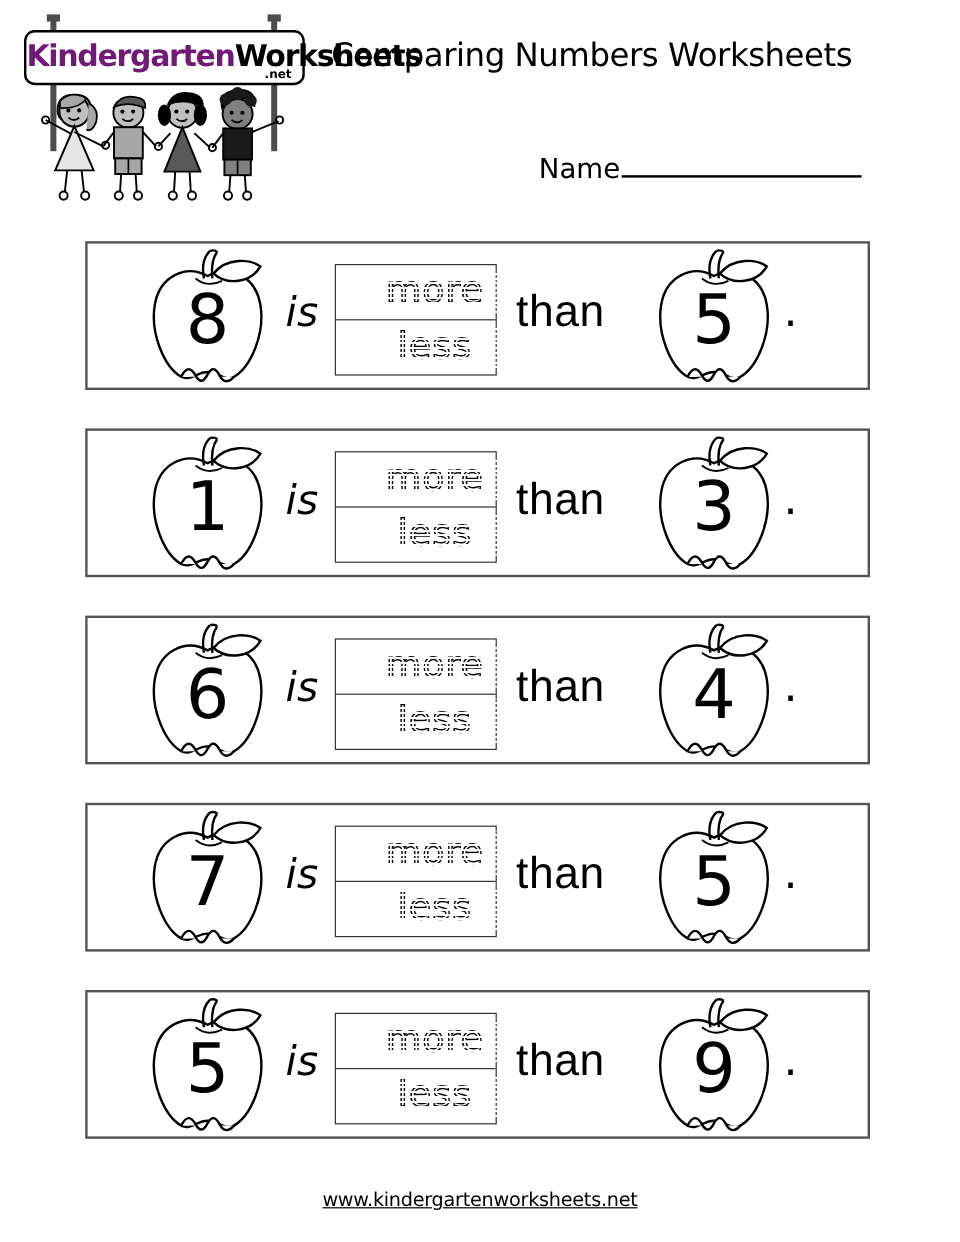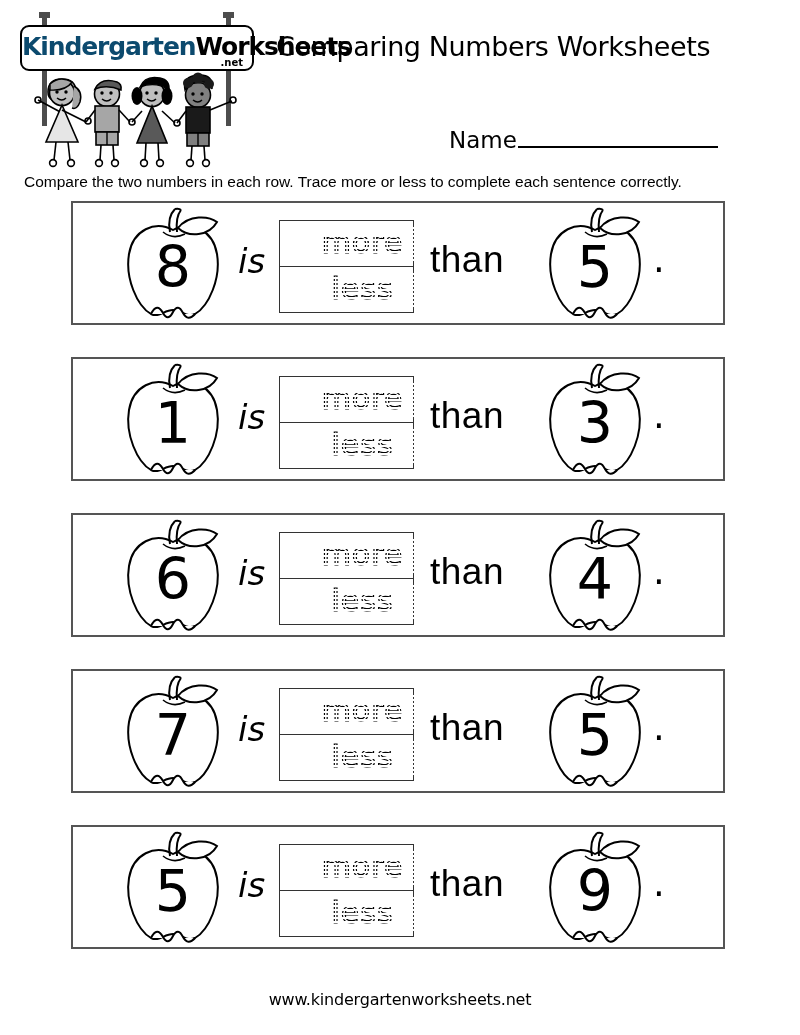--- a/index.html
+++ b/index.html
@@ -60,21 +60,21 @@
     position: absolute;
     left: 0; top: 5px;
     width: 234px;
     text-align: center;
     white-space: nowrap;
     font-family: "DejaVu Sans", sans-serif;
     font-weight: bold;
     font-size: 25px;
     letter-spacing: -1.1px;
   }
-  #logo-text .kg  { color: #0c4a6e; }
+  #logo-text .kg  { color: #701a75; }
   #logo-text .ws  { color: #000000; }
   #logo-net {
     position: absolute;
     right: 9px; top: 30px;
     font-family: "DejaVu Sans", sans-serif;
     font-weight: bold;
     font-size: 10px;
     color: #000;
     text-align: right;
   }
@@ -226,20 +226,21 @@
 
   
   #footer {
     position: absolute;
     left: 0; top: 990px;
     width: 800px;
     text-align: center;
     font-family: "DejaVu Sans", sans-serif;
     font-size: 16px;
     letter-spacing: -0.2px;
+    text-decoration: underline;
   }
 </style>
 </head>
 <body>
 
 <div id="header">
 
   <div id="logo">
     <div class="post-cap left"></div>
     <div class="post-cap right"></div>
@@ -334,21 +335,20 @@
       </svg>
     </div>
   </div>
 
   <div id="title">Comparing Numbers Worksheets</div>
 
   <div id="name-row">
     <span>Name</span><span id="name-line"></span>
   </div>
 
-  <div id="instructions">Compare the two numbers in each row. Trace more or less to complete each sentence correctly.</div>
 </div>
 
 <div id="rows">
   <div class="prob-row">
     <div class="prob-inner">
 
       <div class="apple-slot left-apple">
 
   <svg viewBox="0 0 116 118">
     <path d="M58 24

